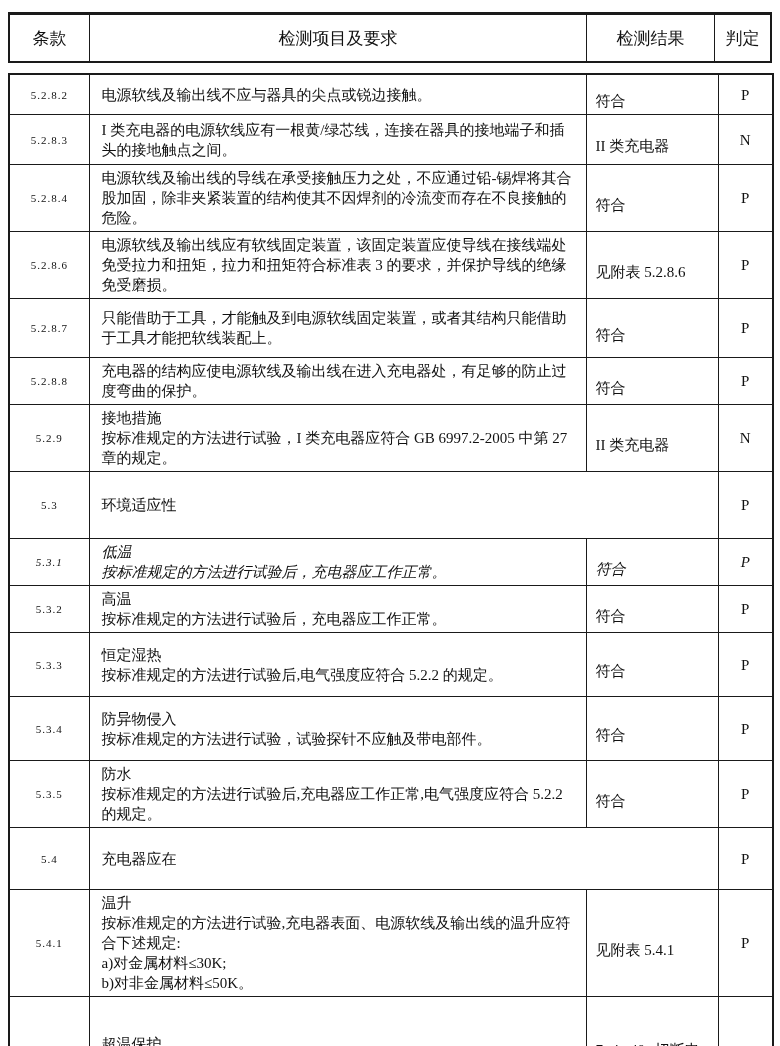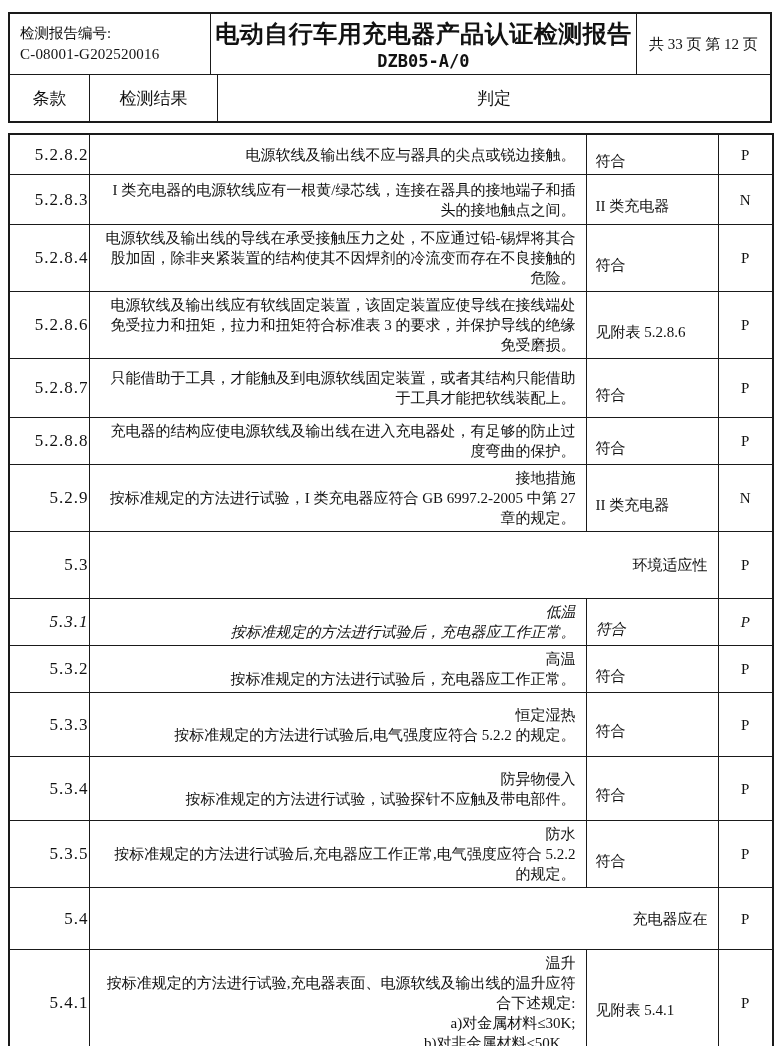--- a/index.html
+++ b/index.html
@@ -94,28 +94,27 @@
     table-layout: fixed;
     font-size: 15px;
   }
   .body-table td {
     border: 1.5px solid #1a1a1a;
     vertical-align: middle;
     line-height: 20px;
   }
   .body-table { border: 2px solid #1a1a1a; }
   td.clause {
-    text-align: right;
+    text-align: center;
     letter-spacing: 1px;
-    font-size: 17px;
+    font-size: 11px;
   }
   td.item {
     padding: 3px 10px 3px 12px;
     white-space: pre-line;
-    text-align: right;
   }
   td.result {
     padding: 16px 6px 3px 9px;
   }
   td.verdict {
     text-align: center;
   }
 
   
   tbody tr:nth-child(1)  { height: 34px; }
@@ -135,33 +134,23 @@
   tbody tr:nth-child(15) { height: 23px; }
   tbody tr:nth-child(16) { height: 115px; }
   tbody tr:nth-child(17) { height: 82px; }
 </style>
 </head>
 <body>
 
 <div class="page">
 
   <div class="header-box">
-    <div class="header-top">
-      <div class="hcell report-no-cell">
-        <div>检测报告编号:</div>
-        <div class="report-no-value">C-08001-G202520016</div>
-      </div>
-      <div class="hcell title-cell">
-        <div class="doc-title">电动自行车用充电器产品认证检测报告</div>
-        <div class="doc-code">DZB05-A/0</div>
-      </div>
-      <div class="hcell pages-cell">共 33 页 第 12 页</div>
-    </div>
     <div class="header-cols">
       <div class="col-h c1">条款</div>
+      <div class="col-h c2">检测项目及要求</div>
       <div class="col-h c3">检测结果</div>
       <div class="col-h c4">判定</div>
     </div>
   </div>
 
   <table class="body-table">
     <colgroup>
       <col style="width:80px">
       <col style="width:497px">
       <col style="width:132px">

